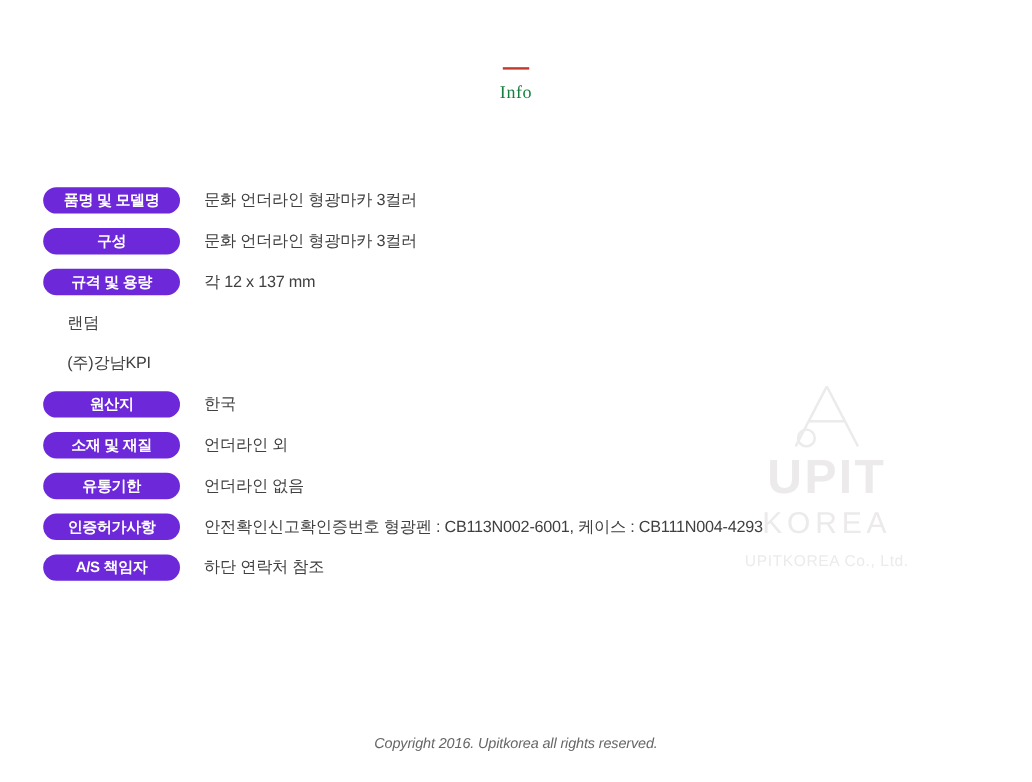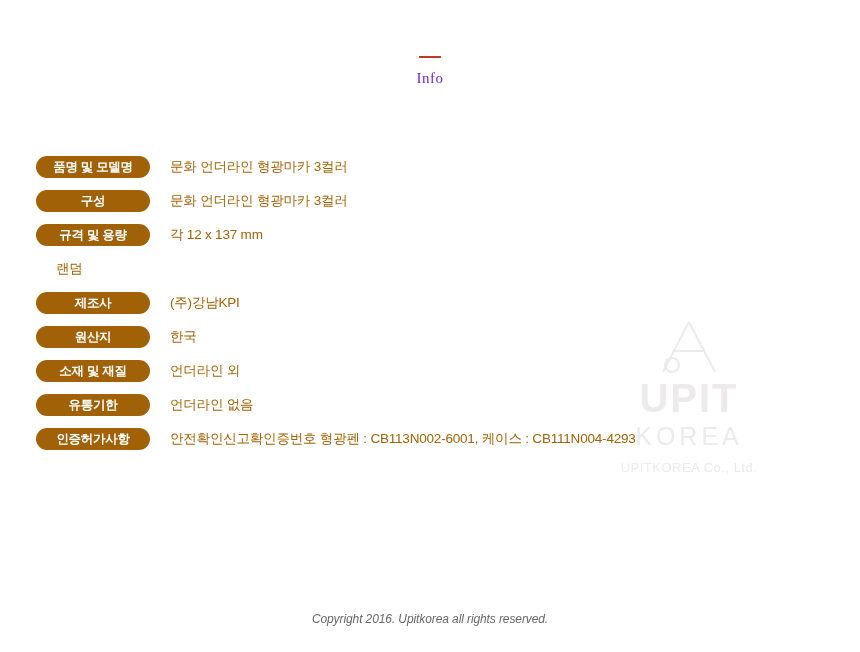--- a/index.html
+++ b/index.html
@@ -31,21 +31,21 @@
   }
   .info-rule {
     width: 22px;
     height: 2px;
     background: #c0392b;
     margin: 0 auto 12px auto;
   }
   .info-title {
     font-family: "Liberation Serif", serif;
     font-size: 15px;
-    color: #6d28d9;
+    color: #15803d;
     letter-spacing: 0.5px;
   }
 
   
   .watermark {
     position: absolute;
     right: 46px;
     top: 318px;
     width: 250px;
     text-align: center;
@@ -91,31 +91,31 @@
     align-items: center;
     height: 34px;
     margin-bottom: 0px;
   }
   .spec-label {
     width: 114px;
     min-width: 114px;
     height: 22px;
     line-height: 22px;
     border-radius: 11px;
-    background: #a16207;
+    background: #6d28d9;
     color: #ffffff;
     font-size: 12.5px;
     font-weight: bold;
     text-align: center;
     letter-spacing: -0.3px;
   }
   .spec-value {
     margin-left: 20px;
     font-size: 13.5px;
-    color: #a16207;
+    color: #404040;
     letter-spacing: -0.2px;
     white-space: nowrap;
     text-align: center;
   }
 
   
   .footer {
     position: absolute;
     left: 0;
     top: 612px;
@@ -168,21 +168,20 @@
     <div class="spec-row">
       <div class="spec-label">규격 및 용량</div>
       <div class="spec-value">각 12 x 137 mm</div>
     </div>
 
     <div class="spec-row">
       <div class="spec-value">랜덤</div>
     </div>
 
     <div class="spec-row">
-      <div class="spec-label">제조사</div>
       <div class="spec-value">(주)강남KPI</div>
     </div>
 
     <div class="spec-row">
       <div class="spec-label">원산지</div>
       <div class="spec-value">한국</div>
     </div>
 
     <div class="spec-row">
       <div class="spec-label">소재 및 재질</div>
@@ -192,18 +191,22 @@
     <div class="spec-row">
       <div class="spec-label">유통기한</div>
       <div class="spec-value">언더라인 없음</div>
     </div>
 
     <div class="spec-row">
       <div class="spec-label">인증허가사항</div>
       <div class="spec-value">안전확인신고확인증번호 형광펜 : CB113N002-6001, 케이스 : CB111N004-4293</div>
     </div>
 
+    <div class="spec-row">
+      <div class="spec-label">A/S 책임자</div>
+      <div class="spec-value">하단 연락처 참조</div>
+    </div>
 
   </div>
 
   <div class="footer">Copyright 2016. Upitkorea all rights reserved.</div>
 
 </div>
 
 </body></html>

